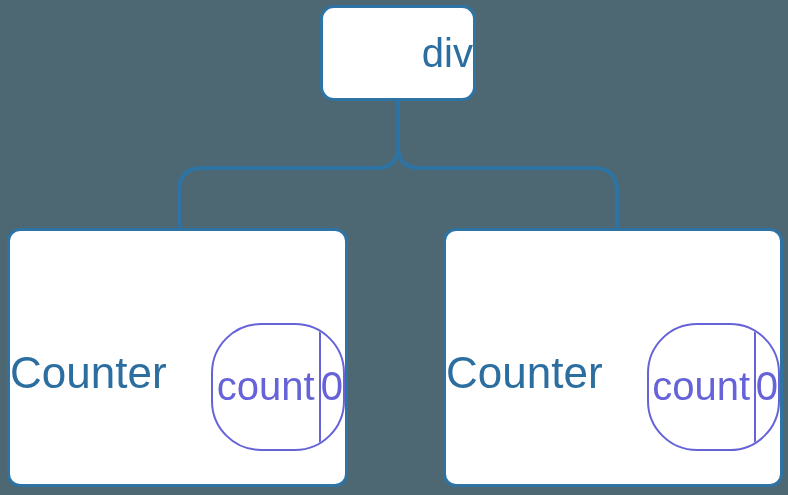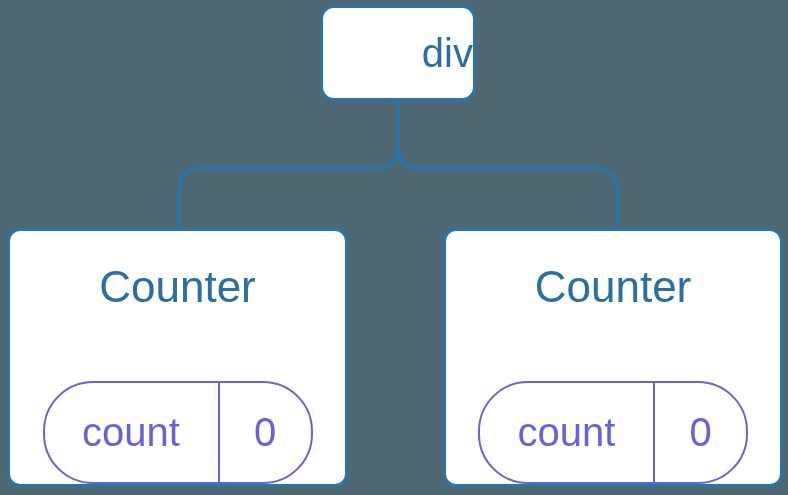--- a/index.html
+++ b/index.html
@@ -49,21 +49,21 @@
   }
   .component-card {
     position: absolute;
     top: 228px;
     width: 341px;
     height: 259px;
     background: var(--card-bg);
     border: 3.5px solid var(--line);
     border-radius: 13px;
     display: flex;
-    flex-direction: column;
+    flex-direction: row;
     align-items: center;
     padding-top: 32px;
     gap: 44px;
   }
   .component-card.left { left: 7px; }
   .component-card.right { left: 443px; width: 340px; }
   .component-title {
     font-size: 44px;
     font-weight: 500;
     line-height: 1.1;

